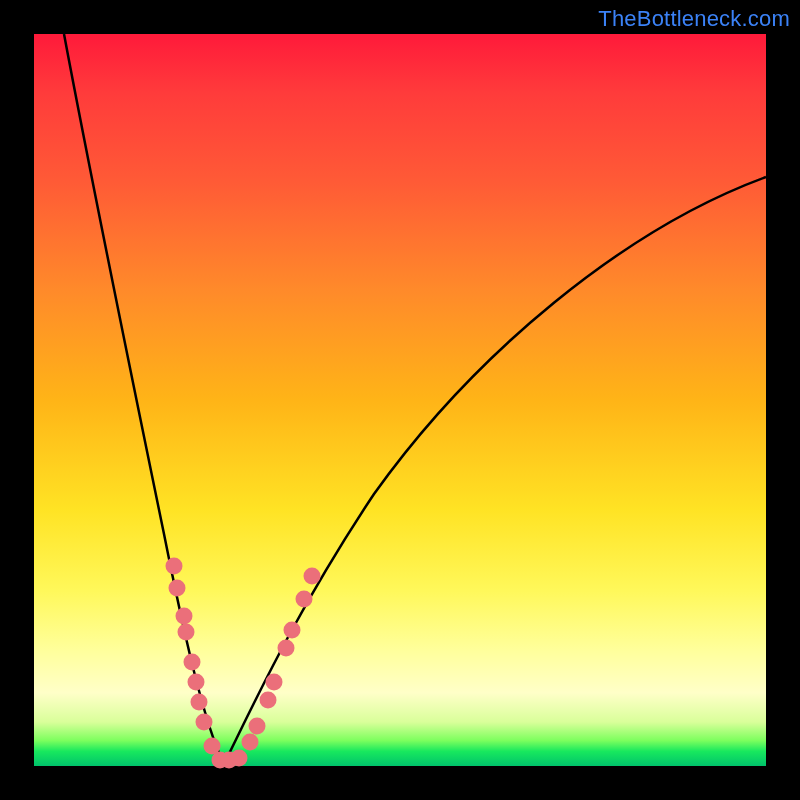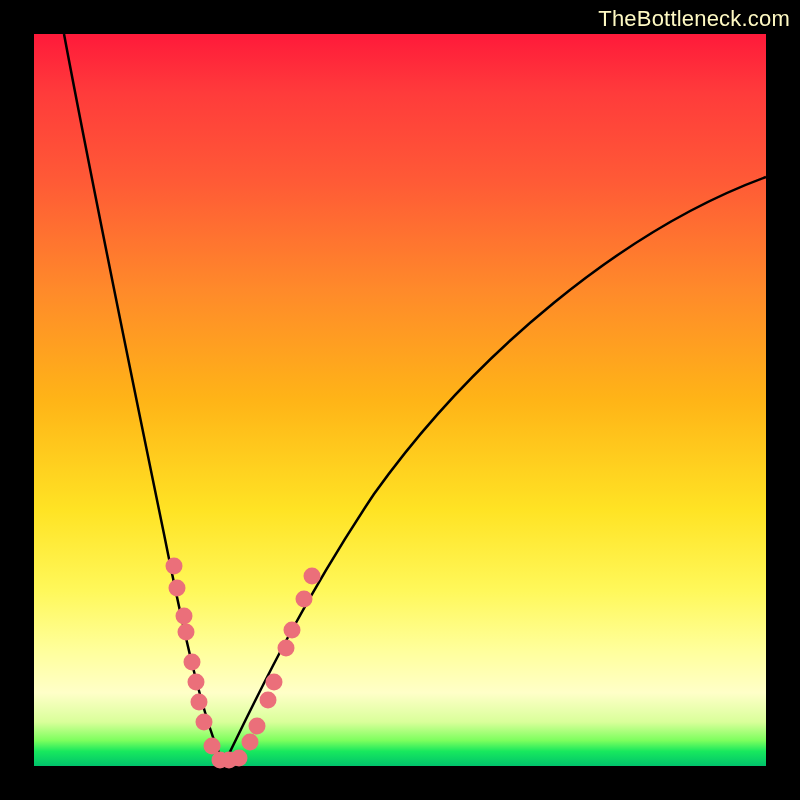--- a/index.html
+++ b/index.html
@@ -37,21 +37,21 @@
       #d9ff9a 94%,
       #7dff5e 96.5%,
       #18e85e 98%,
       #00c36b 100%
     );
   }
   .watermark {
     position: absolute;
     top: 6px;
     right: 10px;
-    color: #fef9c3;
+    color: #3b82f6;
     font-size: 22px;
     font-weight: 400;
     letter-spacing: 0.2px;
     user-select: none;
   }
   svg.curve {
     position: absolute;
     left: 0;
     top: 0;
     width: 732px;

